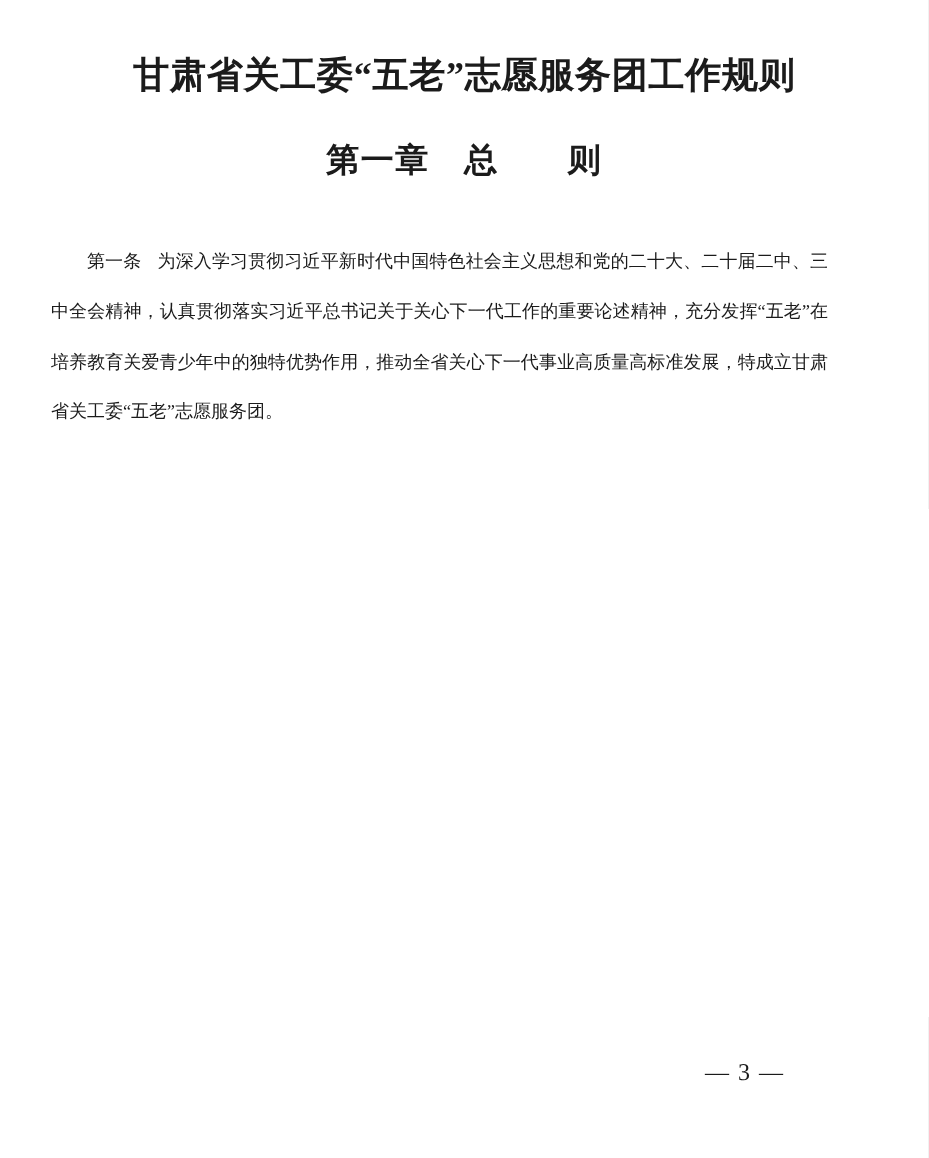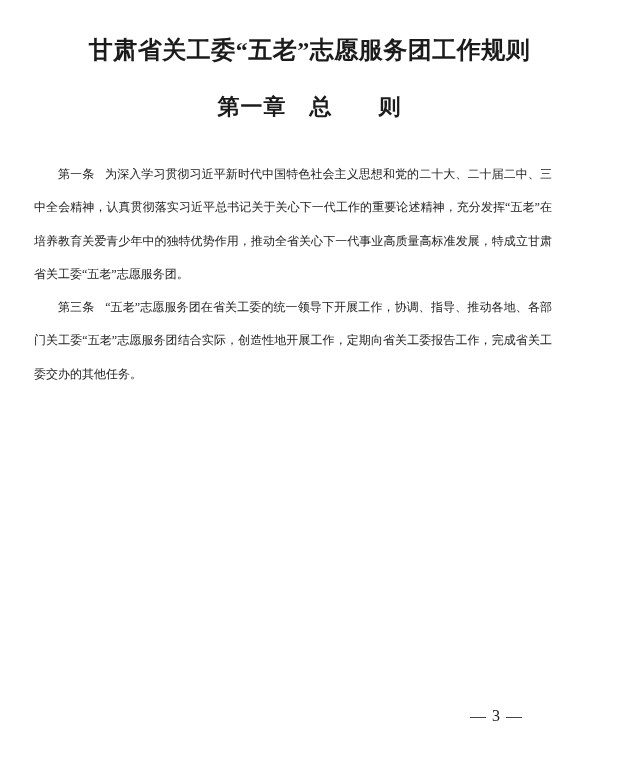--- a/index.html
+++ b/index.html
@@ -76,18 +76,17 @@
 <body>
 
 <div class="page">
 
   <h1 class="doc-title">甘肃省关工委“五老”志愿服务团工作规则</h1>
 
   <h2 class="chapter-heading">第一章　总　　则</h2>
 
   <div class="doc-body">
     <p><span class="article-label">第一条</span><span>为深入学习贯彻习近平新时代中国特色社会主义思想和党的二十大、二十届二中、三中全会精神，认真贯彻落实习近平总书记关于关心下一代工作的重要论述精神，充分发挥“五老”在培养教育关爱青少年中的独特优势作用，推动全省关心下一代事业高质量高标准发展，特成立甘肃省关工委“五老”志愿服务团。</span></p>
-    <p><span class="article-label">第三条</span><span>“五老”志愿服务团在省关工委的统一领导下开展工作，协调、指导、推动各地、各部门关工委“五老”志愿服务团结合实际，创造性地开展工作，定期向省关工委报告工作，完成省关工委交办的其他任务。</span></p>
   </div>
 
   <div class="page-number">— 3 —</div>
 
 </div>
 
 </body></html>

